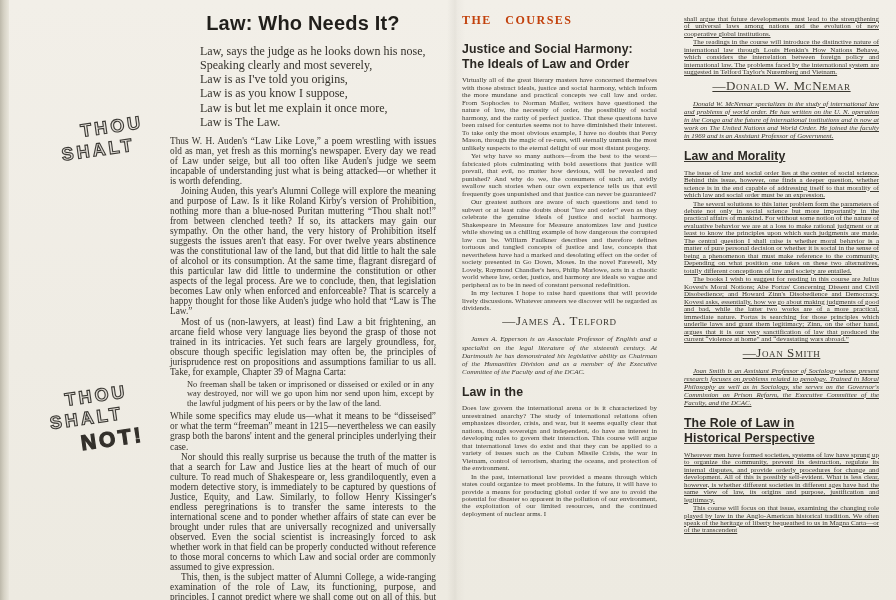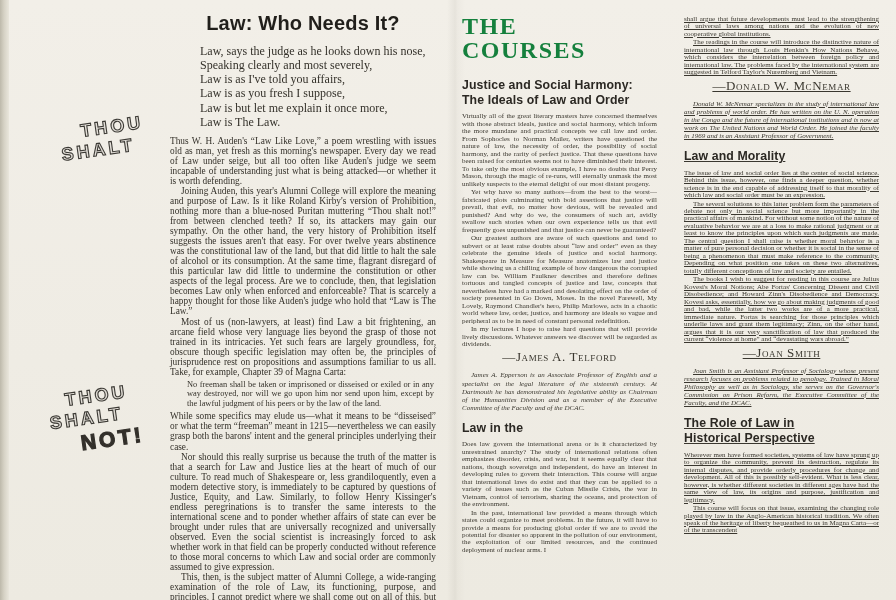--- a/index.html
+++ b/index.html
@@ -34,22 +34,22 @@
   .poem{margin:0 0 7px 30px;font-size:12px;line-height:1.18;text-align:left;}
   .article p{margin:0;text-indent:11px;}
   .article p.first{text-indent:0;}
   .article .quote{margin:3px 2px 3px 17px;font-size:8.4px;line-height:1.14;text-indent:0;}
 
   
   .col{position:absolute;top:14px;width:195px;font-size:7px;line-height:1.07;
     text-align:justify;color:#3a372f;}
   .col1{left:462px;}
   .col2{left:684px;top:16px;text-decoration:underline;}
-  .courses-header{font-family:"Liberation Serif",serif;font-weight:bold;font-size:24px;
-    letter-spacing:1.5px;word-spacing:9px;margin:0 0 12px 0;color:#15803d;text-align:left;line-height:1;}
+  .courses-header{font-family:"Liberation Serif",serif;font-weight:bold;font-size:12px;
+    letter-spacing:1.5px;word-spacing:9px;margin:0 0 12px 0;color:#c2410c;text-align:left;line-height:1;}
   .course-h{font-family:"Liberation Sans",sans-serif;font-weight:bold;font-size:12.3px;
     line-height:1.24;margin:9px 0 5px 0;color:#2b2823;text-align:left;letter-spacing:0.1px;}
   .course-h.first{margin-top:16px;}
   .col p{margin:0 0 1px 0;text-indent:9px;}
   .col p.flush{text-indent:0;}
   .byline{text-align:center;font-variant:small-caps;letter-spacing:0.6px;
     font-size:13px;margin:2px 0 7px 0;text-indent:0;}
   .bio{font-style:italic;margin:0 0 8px 0;line-height:1.16;text-indent:0;}
 </style>
 </head>
@@ -66,22 +66,22 @@
   <div class="ln l1">THOU</div>
   <div class="ln l2">SHALT</div>
   <div class="ln l3 filled">NOT!</div>
 </div>
 
 <div class="article">
   <h1>Law: Who Needs It?</h1>
   <div class="poem">
     <div>Law, says the judge as he looks down his nose,</div>
     <div>Speaking clearly and most severely,</div>
-    <div>Law is as I've told you affairs,</div>
-    <div>Law is as you fresh I suppose,</div>
+    <div>Law is as I've told you origins,</div>
+    <div>Law is as you know I suppose,</div>
     <div>Law is but let me explain it once more,</div>
     <div>Law is The Law.</div>
   </div>
   <p class="first">Thus W. H. Auden's “Law Like Love,” a poem wrestling with issues old as man, yet fresh as this morning's newspaper. Every day we read of Law under seige, but all too often like Auden's judge we seem incapable of understanding just what is being attacked—or whether it is worth defending.</p>
   <p>Joining Auden, this year's Alumni College will explore the meaning and purpose of Law. Is it like Roland Kirby's version of Prohibition, nothing more than a blue-nosed Puritan muttering “Thou shalt not!” from between clenched teeth? If so, its attackers may gain our sympathy. On the other hand, the very history of Prohibition itself suggests the issues aren't that easy. For over twelve years abstinence was the constitutional law of the land, but that did little to halt the sale of alcohol or its consumption. At the same time, flagrant disregard of this particular law did little to undermine the constitution or other aspects of the legal process. Are we to conclude, then, that legislation becomes Law only when enforced and enforceable? That is scarcely a happy thought for those like Auden's judge who hold that “Law is The Law.”</p>
   <p>Most of us (non-lawyers, at least) find Law a bit frightening, an arcane field whose very language lies beyond the grasp of those not trained in its intricacies. Yet such fears are largely groundless, for, obscure though specific legislation may often be, the principles of jurisprudence rest on propositions and assumptions familiar to us all. Take, for example, Chapter 39 of Magna Carta:</p>
   <p class="quote">No freeman shall be taken or imprisoned or disseised or exiled or in any way destroyed, nor will we go upon him nor send upon him, except by the lawful judgment of his peers or by the law of the land.</p>
   <p class="first">While some specifics may elude us—what it means to be “disseised” or what the term “freeman” meant in 1215—nevertheless we can easily grasp both the barons' intent and the general principles underlying their case.</p>
   <p>Nor should this really surprise us because the truth of the matter is that a search for Law and Justice lies at the heart of much of our culture. To read much of Shakespeare or, less grandiloquently, even a modern detective story, is immediately to be captured by questions of Justice, Equity, and Law. Similarly, to follow Henry Kissinger's endless peregrinations is to transfer the same interests to the international scene and to ponder whether affairs of state can ever be brought under rules that are universally recognized and universally observed. Even the social scientist is increasingly forced to ask whether work in that field can be properly conducted without reference to those moral concerns to which Law and social order are commonly assumed to give expression.</p>
   <p>This, then, is the subject matter of Alumni College, a wide-ranging examination of the role of Law, its functioning, purpose, and principles. I cannot predict where we shall come out on all of this, but it seems safe to say that, wherever we conclude, the getting there is going to be searching, possibly contentious, and certainly lively.</p>

